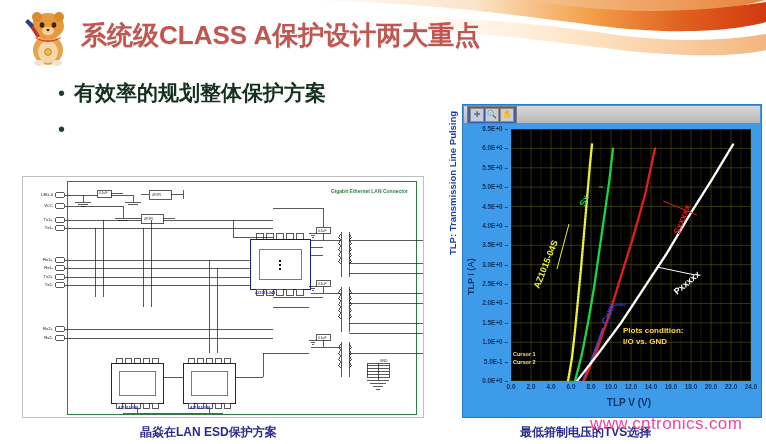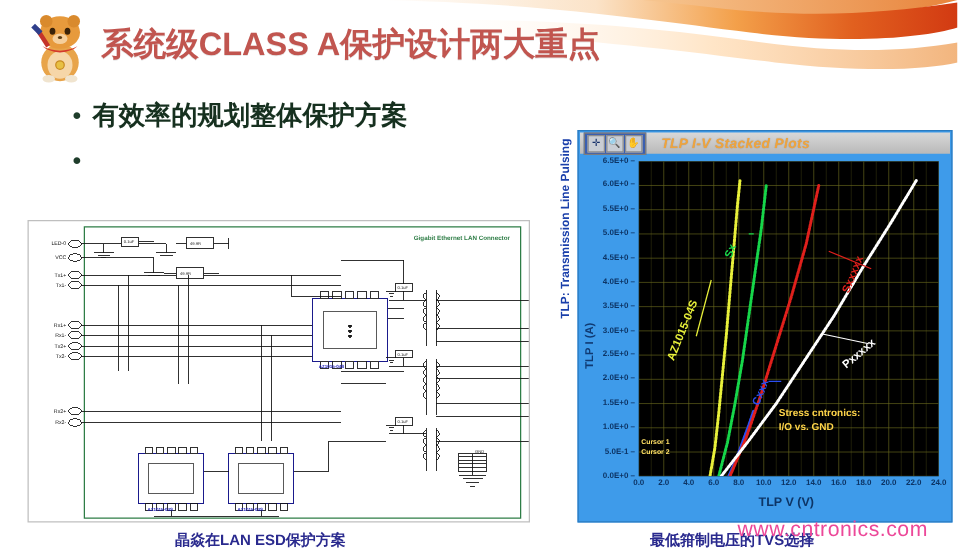--- a/index.html
+++ b/index.html
@@ -429,21 +429,20 @@
 </div>
 
 <div id="chart-panel">
 
   <div id="chart-titlebar">
     <div id="chart-toolbar">
       <div class="tool-btn">✛</div>
       <div class="tool-btn">🔍</div>
       <div class="tool-btn">✋</div>
     </div>
-    <div id="chart-window-title">TLP I-V Stacked Plots</div>
   </div>
 
   <div id="tlp-legend-vertical">TLP: Transmission Line Pulsing</div>
 
   <div id="y-axis-title">TLP I (A)</div>
 
   <div id="y-labels">
       <div class="ylab" style="top: 248px;">0.0E+0 –</div>
       <div class="ylab" style="top: 228.615px;">5.0E-1 –</div>
       <div class="ylab" style="top: 209.231px;">1.0E+0 –</div>
@@ -514,21 +513,21 @@
         <text x="74" y="78" fill="#16d64a" font-size="9" font-weight="bold" font-family="Liberation Sans, sans-serif" transform="rotate(-68 74 78)">Sx</text>
         <line x1="92" y1="58" x2="88" y2="58" stroke="#16d64a" stroke-width="1"></line>
         <text x="96" y="196" fill="#2b4ef0" font-size="9" font-weight="bold" font-family="Liberation Sans, sans-serif" transform="rotate(-68 96 196)">Cxxx</text>
         <line x1="114" y1="176" x2="104" y2="176" stroke="#2b4ef0" stroke-width="1"></line>
         <text x="168" y="106" fill="#e0201c" font-size="9" font-weight="bold" font-family="Liberation Sans, sans-serif" transform="rotate(-68 168 106)">Sxxxxx</text>
         <line x1="186" y1="86" x2="152" y2="72" stroke="#e0201c" stroke-width="1"></line>
         <text x="166" y="166" fill="#ffffff" font-size="9" font-weight="bold" font-family="Liberation Sans, sans-serif" transform="rotate(-40 166 166)">Pxxxxx</text>
         <line x1="184" y1="146" x2="146" y2="138" stroke="#ffffff" stroke-width="1"></line>
       </svg>
     <div id="stress-note">
-        <div>Stress cntronics:</div>
+        <div>Plots condition:</div>
         <div>I/O vs. GND</div>
       </div>
     <div class="cursor-legend" style="left:2px;top:222px;">Cursor 1</div>
     <div class="cursor-legend" style="left:2px;top:230px;">Cursor 2</div>
   </div>
 
   <div id="x-labels">
       <div class="xlab" style="left: 0px; top: 1px;">0.0</div>
       <div class="xlab" style="left: 20px; top: 1px;">2.0</div>
       <div class="xlab" style="left: 40px; top: 1px;">4.0</div>

